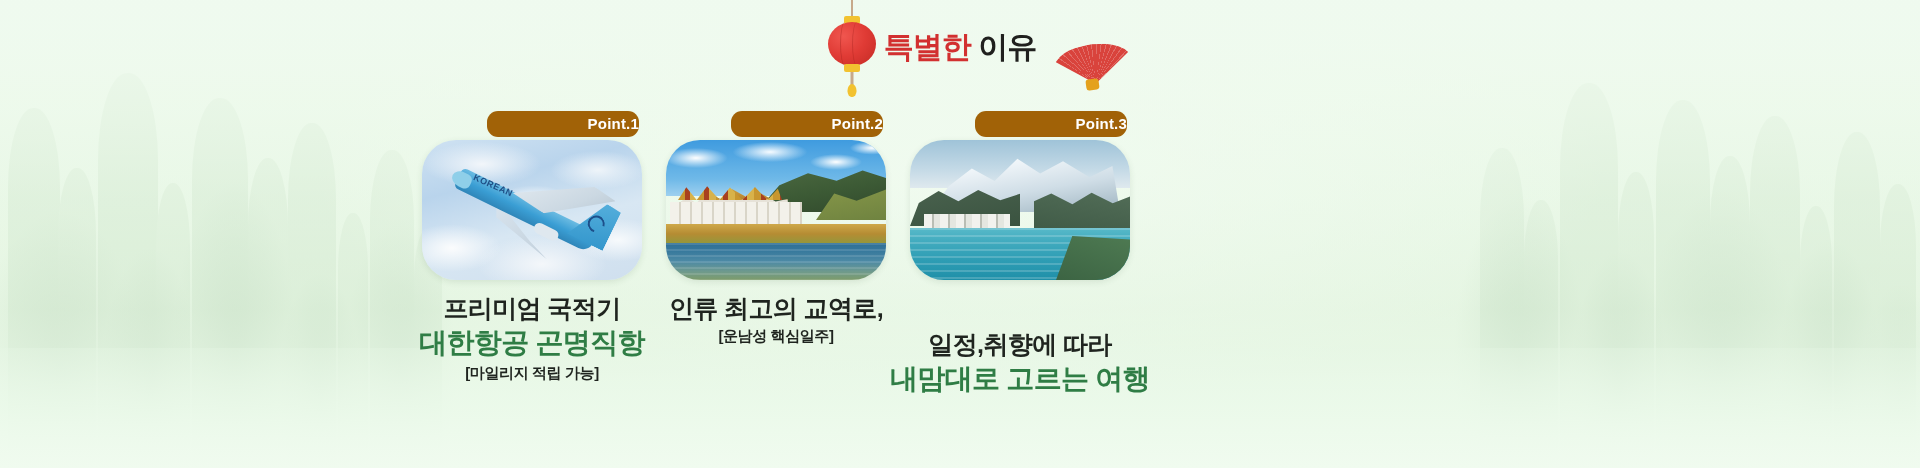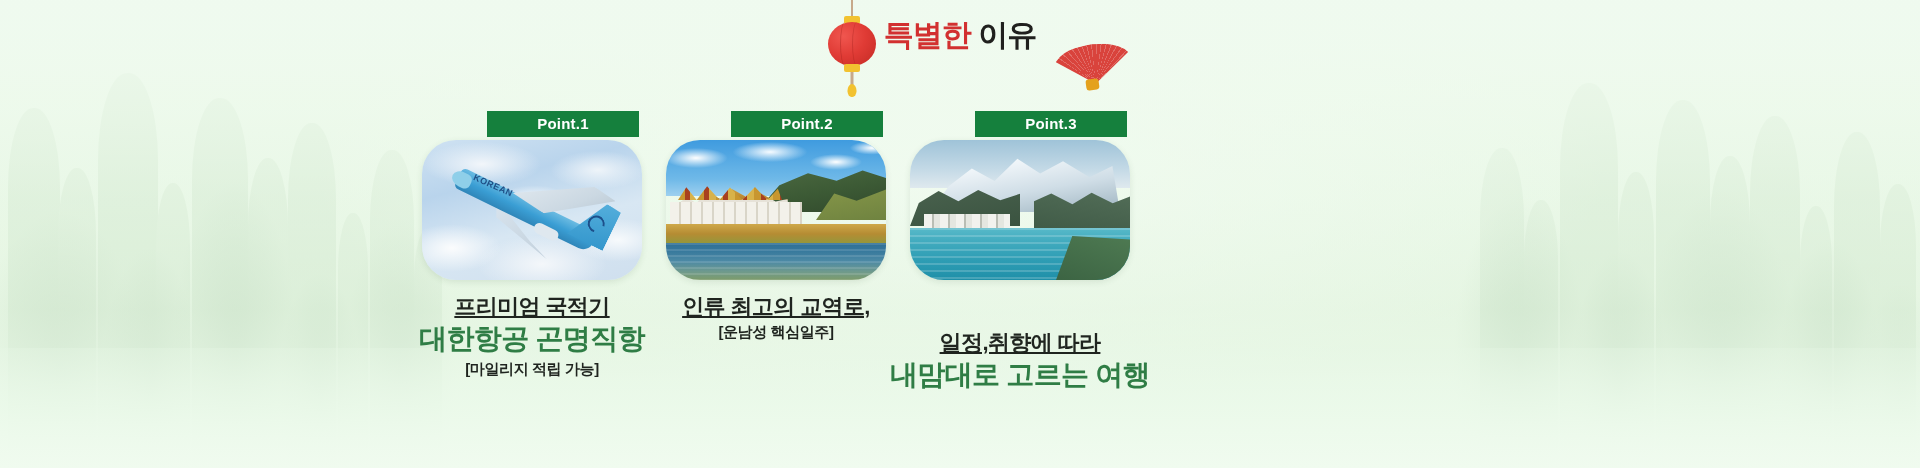--- a/index.html
+++ b/index.html
@@ -55,21 +55,21 @@
   
   .stage { position:relative; z-index:2; width:1920px; height:468px; }
 
   
   .header { position:absolute; top:14px; left:0; width:100%; text-align:center; }
   .title-row { position:relative; display:inline-block; }
   .title-line1 {
     font-size:31px; font-weight:bold; letter-spacing:-1px;
     color:#20201e; line-height:1.05; white-space:nowrap;
   }
-  .title-line2 { margin-top:5px; font-size:30px; font-weight:bold; letter-spacing:-1px; line-height:1.05; }
+  .title-line2 { margin-top:17px; font-size:30px; font-weight:bold; letter-spacing:-1px; line-height:1.05; }
   .title-red { color:#d23030; }
   .title-dark { color:#20201e; }
 
   
   .lantern { position:absolute; left:-60px; top:-4px; width:56px; height:84px; }
   .lantern .cord { position:absolute; left:50%; top:-14px; width:2px; height:20px; background:#c7a98a; transform:translateX(-50%); }
   .lantern .cap-t { position:absolute; left:50%; top:6px; width:16px; height:8px; background:#f2c230; border-radius:2px; transform:translateX(-50%); }
   .lantern .body {
     position:absolute; left:4px; top:12px; width:48px; height:44px; border-radius:50%;
     background:radial-gradient(ellipse at 32% 32%, #f0564f 0%, #e03b35 48%, #c22a24 100%);
@@ -93,23 +93,24 @@
   .fan .ribs {
     position:absolute; left:0; bottom:6px; width:78px; height:40px;
     background:repeating-conic-gradient(from 200deg at 50% 100%, rgba(255,255,255,.22) 0deg 1.4deg, rgba(255,255,255,0) 1.4deg 7deg);
     clip-path:polygon(50% 100%, 0% 28%, 14% 8%, 50% 0%, 86% 8%, 100% 28%);
     transform:rotate(-8deg);
   }
   .fan .pivot { position:absolute; left:50%; bottom:0; width:13px; height:11px; margin-left:-7px; background:#e4a11c; border-radius:3px; transform:rotate(-8deg); }
 
   
   .badge {
-    position:absolute; width:152px; height:26px; background:#15803d;
-    color:#fff; font-size:15px; font-weight:bold; line-height:26px; text-align:center;
+    position:absolute; width:152px; height:26px; background:#a16207;
+    color:#fff; font-size:15px; font-weight:bold; line-height:26px; text-align:right;
     letter-spacing:.2px;
+    border-radius:11px;
   }
   .badge.b1 { left:487px; top:111px; }
   .badge.b2 { left:731px; top:111px; }
   .badge.b3 { left:975px; top:111px; }
 
   
   .card { position:absolute; top:140px; width:220px; }
   .card.c1 { left:422px; }
   .card.c2 { left:666px; }
   .card.c3 { left:910px; }
@@ -245,21 +246,21 @@
     position:absolute; right:0; top:96px; width:74px; bottom:0;
     background:linear-gradient(200deg,#4e7a52 0%,#3c6443 100%);
     clip-path:polygon(22% 0%, 100% 8%, 100% 100%, 0% 100%);
   }
 
   
   .caption { position:absolute; top:292px; width:300px; text-align:center; }
   .caption.k1 { left:382px; }
   .caption.k2 { left:626px; }
   .caption.k3 { left:865px; width:310px;margin-top:36px; }
-  .cap-l1 { font-size:22px; font-weight:bold; color:#1f241f; letter-spacing:-.6px; line-height:1.32;text-decoration:underline; }
+  .cap-l1 { font-size:25px; font-weight:bold; color:#1f241f; letter-spacing:-.6px; line-height:1.32; }
   .cap-l2 { font-size:28px; font-weight:bold; color:#2f7d45; letter-spacing:-.7px; line-height:1.32; }
   .cap-l3 { font-size:15px; font-weight:bold; color:#1f241f; letter-spacing:-.4px; line-height:1.5; }
 </style>
 </head>
 <body>
 
 <div class="bg-wrap">
   <div class="bg-sky"></div>
   <div class="bg-pillars">
     <div class="pillar" style="left:8px;  width:52px;  height:360px;"></div>

